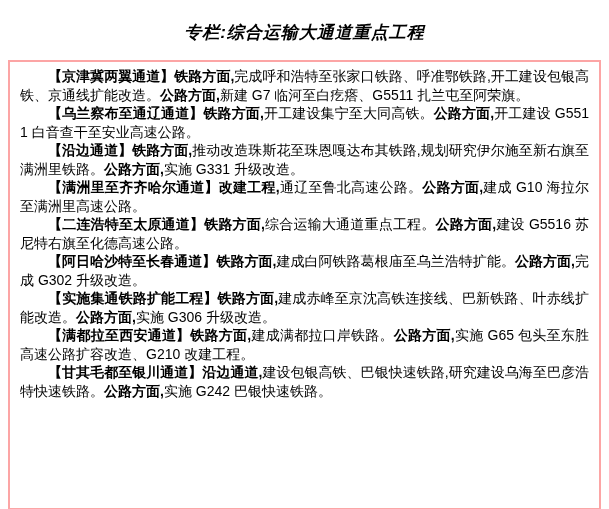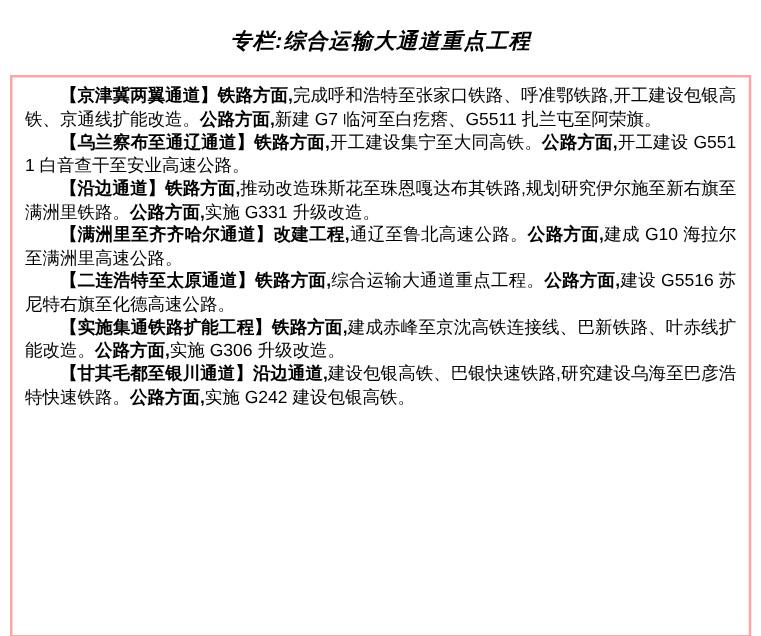--- a/index.html
+++ b/index.html
@@ -54,17 +54,19 @@
 
 <div class="page">
   <h1 class="title">专栏:综合运输大通道重点工程</h1>
   <div class="content-box">
     <div id="paragraph-list">
         <p class="para"><b>【京津冀两翼通道】铁路方面,</b><span>完成呼和浩特至张家口铁路、呼准鄂铁路,开工建设包银高铁、京通线扩能改造。</span><b>公路方面,</b><span>新建 G7 临河至白疙瘩、G5511 扎兰屯至阿荣旗。</span></p>
         <p class="para"><b>【乌兰察布至通辽通道】铁路方面,</b><span>开工建设集宁至大同高铁。</span><b>公路方面,</b><span>开工建设 G5511 白音查干至安业高速公路。</span></p>
         <p class="para"><b>【沿边通道】铁路方面,</b><span>推动改造珠斯花至珠恩嘎达布其铁路,规划研究伊尔施至新右旗至满洲里铁路。</span><b>公路方面,</b><span>实施 G331 升级改造。</span></p>
         <p class="para"><b>【满洲里至齐齐哈尔通道】改建工程,</b><span>通辽至鲁北高速公路。</span><b>公路方面,</b><span>建成 G10 海拉尔至满洲里高速公路。</span></p>
         <p class="para"><b>【二连浩特至太原通道】铁路方面,</b><span>综合运输大通道重点工程。</span><b>公路方面,</b><span>建设 G5516 苏尼特右旗至化德高速公路。</span></p>
+        <p class="para"><b>【阿日哈沙特至长春通道】铁路方面,</b><span>建成白阿铁路葛根庙至乌兰浩特扩能。</span><b>公路方面,</b><span>完成 G302 升级改造。</span></p>
         <p class="para"><b>【实施集通铁路扩能工程】铁路方面,</b><span>建成赤峰至京沈高铁连接线、巴新铁路、叶赤线扩能改造。</span><b>公路方面,</b><span>实施 G306 升级改造。</span></p>
-        <p class="para"><b>【甘其毛都至银川通道】沿边通道,</b><span>建设包银高铁、巴银快速铁路,研究建设乌海至巴彦浩特快速铁路。</span><b>公路方面,</b><span>实施 G242 建设包银高铁。</span></p>
+        <p class="para"><b>【满都拉至西安通道】铁路方面,</b><span>建成满都拉口岸铁路。</span><b>公路方面,</b><span>实施 G65 包头至东胜高速公路扩容改造、G210 改建工程。</span></p>
+        <p class="para"><b>【甘其毛都至银川通道】沿边通道,</b><span>建设包银高铁、巴银快速铁路,研究建设乌海至巴彦浩特快速铁路。</span><b>公路方面,</b><span>实施 G242 巴银快速铁路。</span></p>
       </div>
   </div>
 </div>
 
 </body></html>

